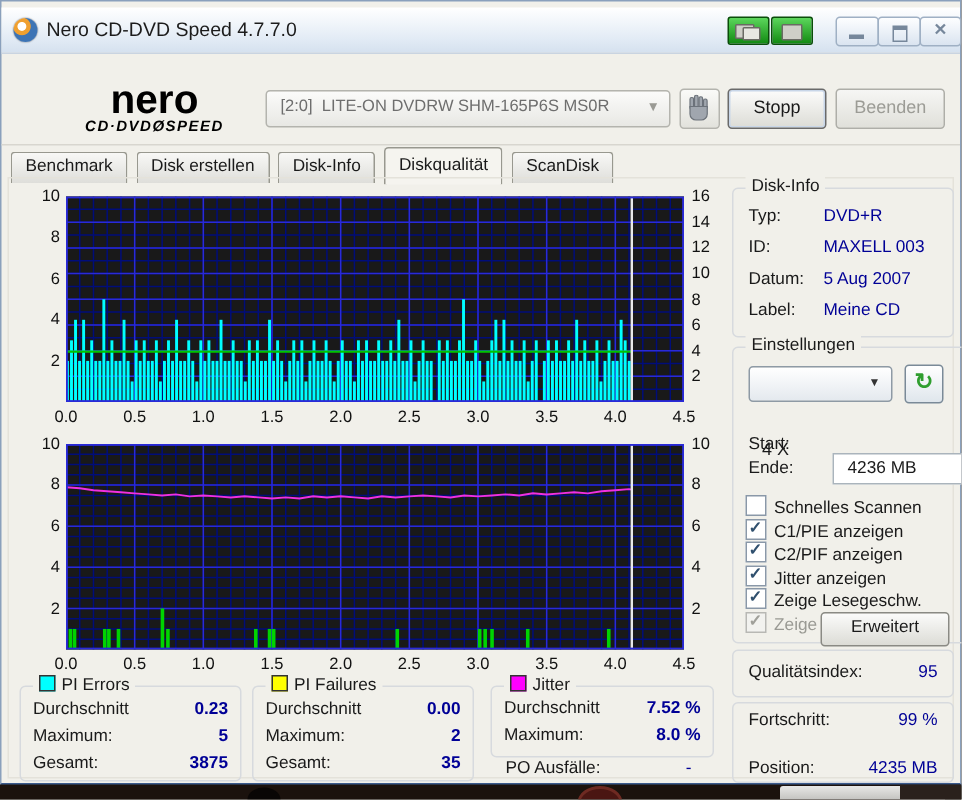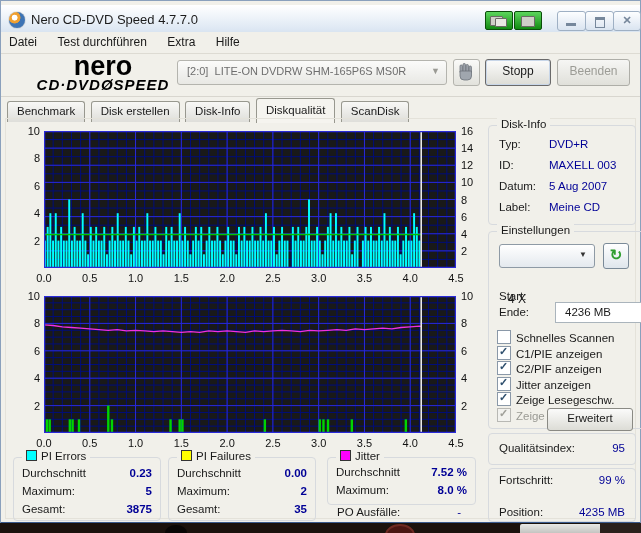--- a/index.html
+++ b/index.html
@@ -18,21 +18,21 @@
   .winctl .maxbox{position:absolute;left:9px;top:5px;width:8px;height:7px;border:1px solid #76879b;border-top:3px solid #76879b;}
 
   
   #menubar{position:absolute;left:0;top:31px;width:100%;height:21px;background:#f1f0ea;border-bottom:1px solid #dddbd3;}
   .menu-item{display:inline-block;padding:3px 8px 0 8px;font-size:12px;color:#1a1a1a;}
 
   
   #header{position:absolute;left:0;top:53px;width:100%;height:42px;border-bottom:1px solid #d8d6cf;}
   #logo{position:absolute;left:32px;top:0px;width:140px;text-align:center;color:#000;}
   #logo-line1{font-size:27px;font-weight:800;letter-spacing:0px;line-height:24px;}
-  #logo-line2{font-size:15px;font-weight:800;font-style:italic;letter-spacing:1px;line-height:13px;}
+  #logo-line2{font-size:10px;font-weight:800;font-style:italic;letter-spacing:1px;line-height:13px;}
   #drive-combo{position:absolute;left:176px;top:6px;width:268px;height:23px;border:1px solid #b4b4ae;border-radius:3px;background:linear-gradient(#fbfbfa,#e8e8e4);}
   #drive-text{position:absolute;left:9px;top:4px;font-size:11px;color:#6e6e6e;white-space:pre;}
   #drive-arrow{position:absolute;right:6px;top:5px;font-size:9px;color:#9a9a94;}
   #hand-btn{position:absolute;left:452px;top:5px;width:25px;height:25px;border:1px solid #b4b4ae;border-radius:3px;background:linear-gradient(#fafaf8,#e2e2dc);}
   .btn{position:absolute;top:5px;height:25px;border-radius:3px;font-size:12px;text-align:center;line-height:23px;color:#1a1a1a;}
   #stop-btn{left:484px;width:64px;border:1px solid #6a6a6a;background:linear-gradient(#fcfcfb,#dcdcd6);box-shadow:inset 0 0 0 1px #c8d6e8;}
   #exit-btn{left:556px;width:71px;border:1px solid #aeaea8;background:linear-gradient(#f6f6f4,#e0e0da);color:#9c9c96;}
 
   
   #tabs{position:absolute;left:6px;top:96px;height:22px;}
@@ -107,26 +107,20 @@
       </div>
     <div class="winctl" style="left:556px;">
         <div class="minbar"></div>
       </div>
     <div class="winctl" style="left:584px;">
         <div class="maxbox"></div>
       </div>
     <div class="winctl" style="left:612px;width:26px;"><span>✕</span></div>
   </div>
 
-  <div id="menubar">
-    <span class="menu-item">Datei</span>
-    <span class="menu-item">Test durchführen</span>
-    <span class="menu-item">Extra</span>
-    <span class="menu-item">Hilfe</span>
-  </div>
 
   <div id="header">
     <div id="logo">
       <div id="logo-line1">nero</div>
       <div id="logo-line2">CD·DVDØSPEED</div>
     </div>
     <div id="drive-combo">
       <span id="drive-text">[2:0]  LITE-ON DVDRW SHM-165P6S MS0R</span>
       <span id="drive-arrow">▼</span>
     </div>

